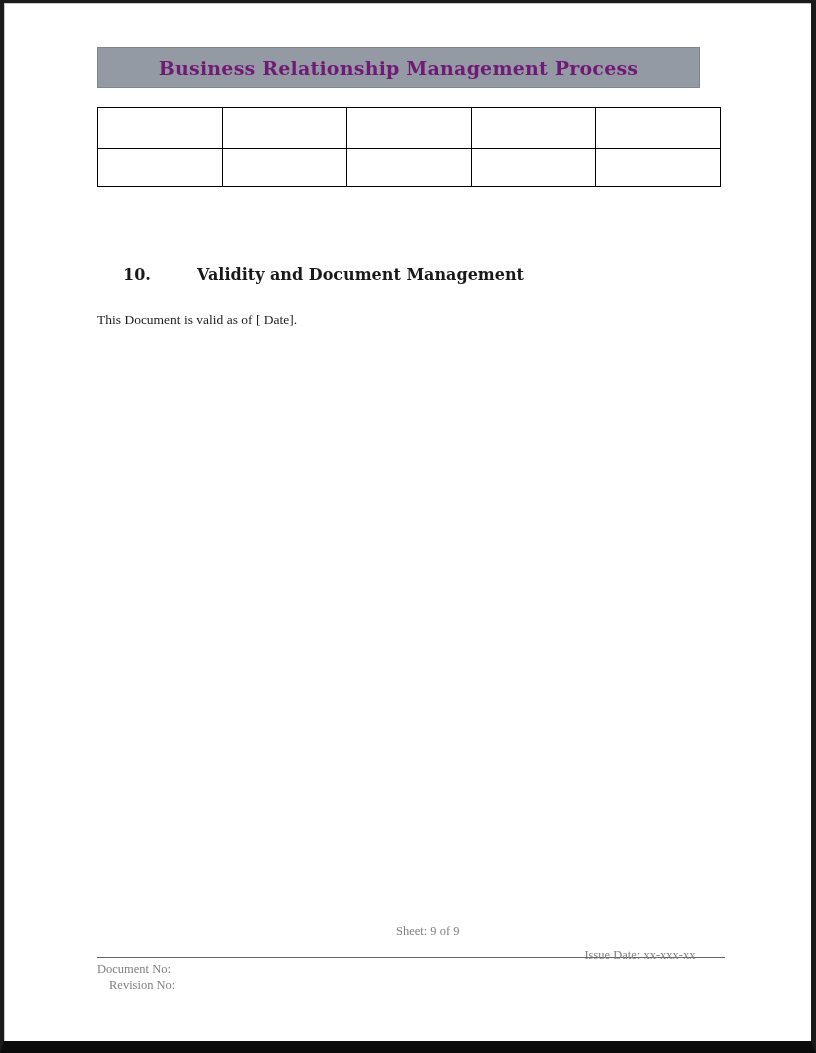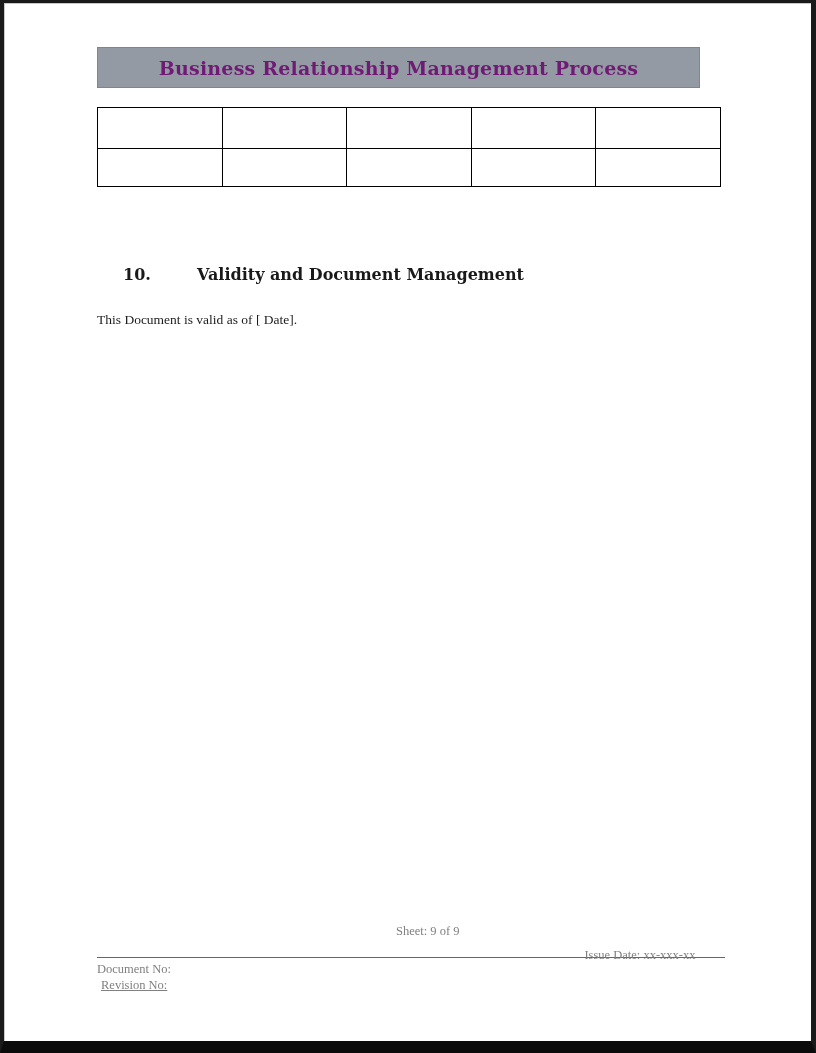--- a/index.html
+++ b/index.html
@@ -89,21 +89,21 @@
     border-top: 1px solid #666666;
   }
   .footer-text {
     position: absolute;
     font-size: 12.5px;
     color: #808080;
     white-space: nowrap;
   }
   .footer-doc-no   { left: 97px;  top: 962px; }
   .footer-sheet    { left: 396px; top: 924px; }
-  .footer-rev-no   { left: 101px;  top: 978px; text-decoration: underline; }
+  .footer-rev-no   { left: 109px;  top: 978px; }
   .footer-issue    { left: 580px; top: 948px; width: 120px; text-align: center; }
 </style>
 </head>
 <body>
 
 <div class="page">
   <div class="page-frame"></div>
 
   <div class="banner">
     <span class="banner-title">Business Relationship Management Process</span>

